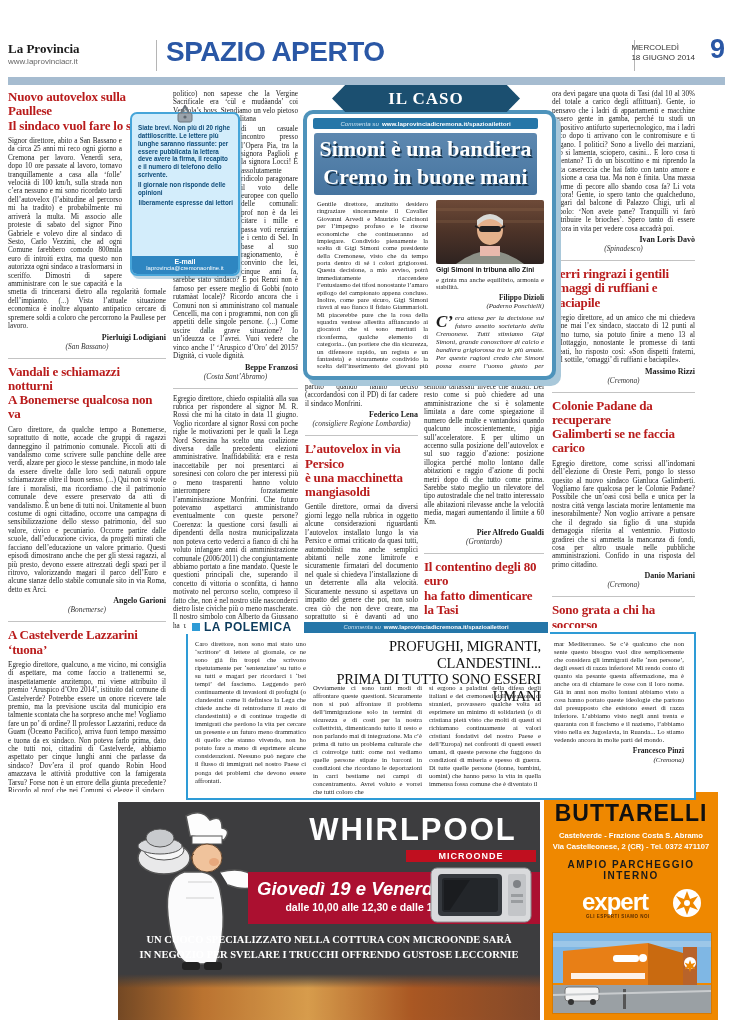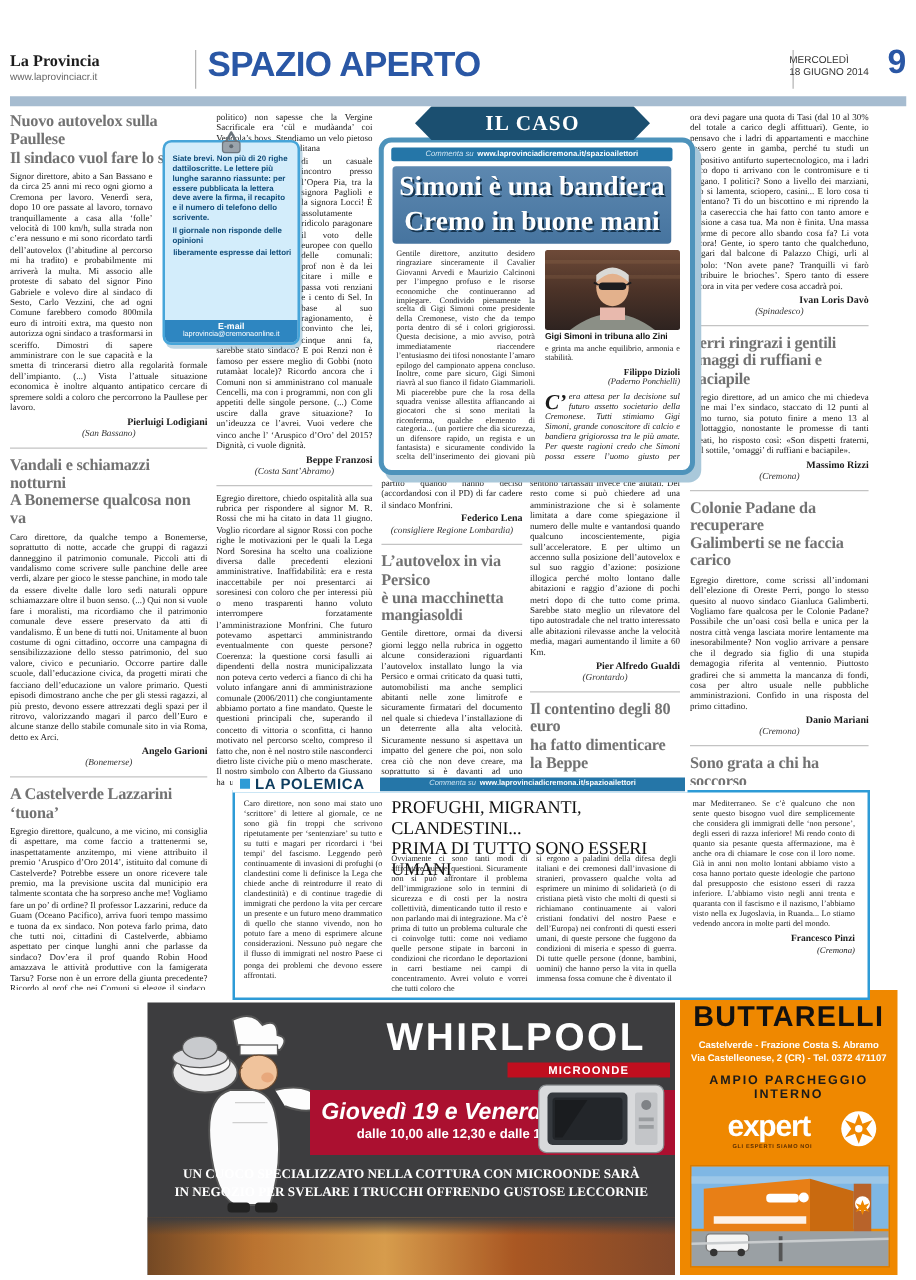--- a/index.html
+++ b/index.html
@@ -12,21 +12,21 @@
   .vrule{position:absolute;top:2px;width:1px;height:31px;background:#b5b5b5;}
   .section-title{position:absolute;left:158px;top:-2px;font-family:"Liberation Sans",sans-serif;
         font-weight:bold;font-size:28px;letter-spacing:-0.5px;color:#2a57a5;}
   .dateblock{position:absolute;right:30px;top:5px;font-family:"Liberation Sans",sans-serif;
         font-size:8px;line-height:1.3;color:#333;}
   .pagenum{position:absolute;right:0;top:-4px;font-family:"Liberation Sans",sans-serif;
         font-weight:bold;font-size:27px;color:#2a57a5;}
   .band{position:absolute;left:8px;top:77px;width:717px;height:8px;background:#a6bcd0;}
   
   .col{position:absolute;overflow:hidden;}
-  .lt-title{font-weight:bold;font-size:13px;line-height:1.1;letter-spacing:-0.2px;color:#737373;margin:2px 0 4px 0;}
+  .lt-title{font-weight:bold;font-size:13px;line-height:1.1;letter-spacing:-0.2px;color:#b91c1c;margin:2px 0 4px 0;}
   .lt-title span{display:block;}
   .body{font-size:7.2px;line-height:1.17;text-align:justify;color:#222;}
   .body p{margin:0 0 1px 0;}
   .sig{text-align:right;font-weight:bold;font-size:8px;margin-top:2px;}
   .place{text-align:center;font-style:italic;font-size:7.4px;color:#333;}
   .sep{border-top:1px solid #c3c3c3;margin:7px 0 6px 0;height:0;}
   .spacer-r{float:right;width:44px;height:150px;}
   .spacer-l{float:left;width:68px;height:148px;}
   
   .notice{position:absolute;left:130px;top:112px;width:106px;height:160px;background:#d3edfb;
@@ -72,21 +72,21 @@
   .pol-label::before{content:"";display:inline-block;width:8px;height:8px;background:#2e9bd6;margin-right:4px;}
   .pol-strip{position:absolute;left:118px;top:2px;width:244px;height:11px;background:#2576a8;color:#fff;
         font-family:"Liberation Sans",sans-serif;font-size:6px;line-height:11px;text-align:center;}
   .pol-strip .pre{font-style:italic;color:#cfe4f2;margin-right:3px;}
   .pol-strip .url{font-weight:bold;}
   .pol-col{position:absolute;top:6px;bottom:4px;overflow:hidden;font-size:6.6px;line-height:1.22;text-align:justify;}
   .pol-a{left:7px;width:111px;}
   .pol-b{left:125px;top:50px;width:109px;}
   .pol-c{left:241px;top:50px;width:112px;}
   .pol-d{left:366px;width:130px;}
-  .pol-head{position:absolute;left:125px;top:4px;width:228px;height:44px;text-align:left;
+  .pol-head{position:absolute;left:125px;top:4px;width:228px;height:44px;text-align:right;
         font-size:14.5px;line-height:1.15;color:#111;letter-spacing:-0.2px;}
   .pol-head span{display:block;}
   .pol-sig{text-align:right;font-weight:bold;font-size:7.6px;margin-top:2px;}
   .pol-place{text-align:right;font-style:italic;font-size:7px;}
   
   .whirl{position:absolute;left:118px;top:802px;width:422px;height:218px;background:#3d3d3f;overflow:hidden;}
   .whirl-logo{position:absolute;left:170px;top:10px;width:250px;text-align:center;color:#fff;
         font-family:"Liberation Sans",sans-serif;font-weight:bold;font-size:31px;letter-spacing:2px;}
   .micro-badge{position:absolute;left:288px;top:48px;width:130px;background:#c00f1f;color:#fff;text-align:center;
         font-family:"Liberation Sans",sans-serif;font-weight:bold;font-size:9px;padding:1px 0;letter-spacing:1px;}
@@ -267,21 +267,21 @@
   <section class="col" style="left:424px;top:383px;width:120px;height:247px">
     <div class="body">
         <p>sentono tartassati invece che aiutati. Del resto come si può chiedere ad una amministrazione che si è solamente limitata a dare come spiegazione il numero delle multe e vantandosi quando qualcuno incoscientemente, pigia sull’acceleratore. E per ultimo un accenno sulla posizione dell’autovelox e sul suo raggio d’azione: posizione illogica perché molto lontano dalle abitazioni e raggio d’azione di pochi metri dopo di che tutto come prima. Sarebbe stato meglio un rilevatore del tipo autostradale che nel tratto interessato alle abitazioni rilevasse anche la velocità media, magari aumentando il limite a 60 Km.</p>
       </div>
     <div class="sig">Pier Alfredo Gualdi</div>
     <div class="place">(Grontardo)</div>
     <div class="sep"></div>
     <article>
       <h3 class="lt-title">
         <span>Il contentino degli 80 euro</span>
-        <span>ha fatto dimenticare la Beppe</span>
+        <span>ha fatto dimenticare la Tasi</span>
       </h3>
       <div class="body">
           <p>Signor direttore, (...) uno cerca di stare tranquillo, di parlare poco, di pensare ancor meno, di non dare fastidio a nessuno nemmeno con lo sguardo, a pagare le tasse e tutto il resto. (...) Un pensionato, nullatente, pensioncina, nessuna velleità perché anche quella te la farebbero pagare! Cosa si inventano? Io ti do 80 euro però tu inquilino (nemmeno proprietario!)</p>
         </div>
     </article>
   </section>
 
   <section class="col" style="left:552px;top:90px;width:143px;height:538px">
     <div class="body">
         <p>ora devi pagare una quota di Tasi (dal 10 al 30% del totale a carico degli affittuari). Gente, io pensavo che i ladri di appartamenti e macchine fossero gente in gamba, perché tu studi un dispositivo antifurto supertecnologico, ma i ladri poco dopo ti arrivano con le contromisure e ti fregano. I politici? Sono a livello dei marziani, uno si lamenta, sciopero, casini... E loro cosa ti inventano? Ti do un biscottino e mi riprendo la torta casereccia che hai fatto con tanto amore e passione a casa tua. Ma non è finita. Una massa enorme di pecore allo sbando cosa fa? Li vota ancora! Gente, io spero tanto che qualcheduno, magari dal balcone di Palazzo Chigi, urli al popolo: ‘Non avete pane? Tranquilli vi farò distribuire le brioches’. Spero tanto di essere ancora in vita per vedere cosa accadrà poi.</p>

